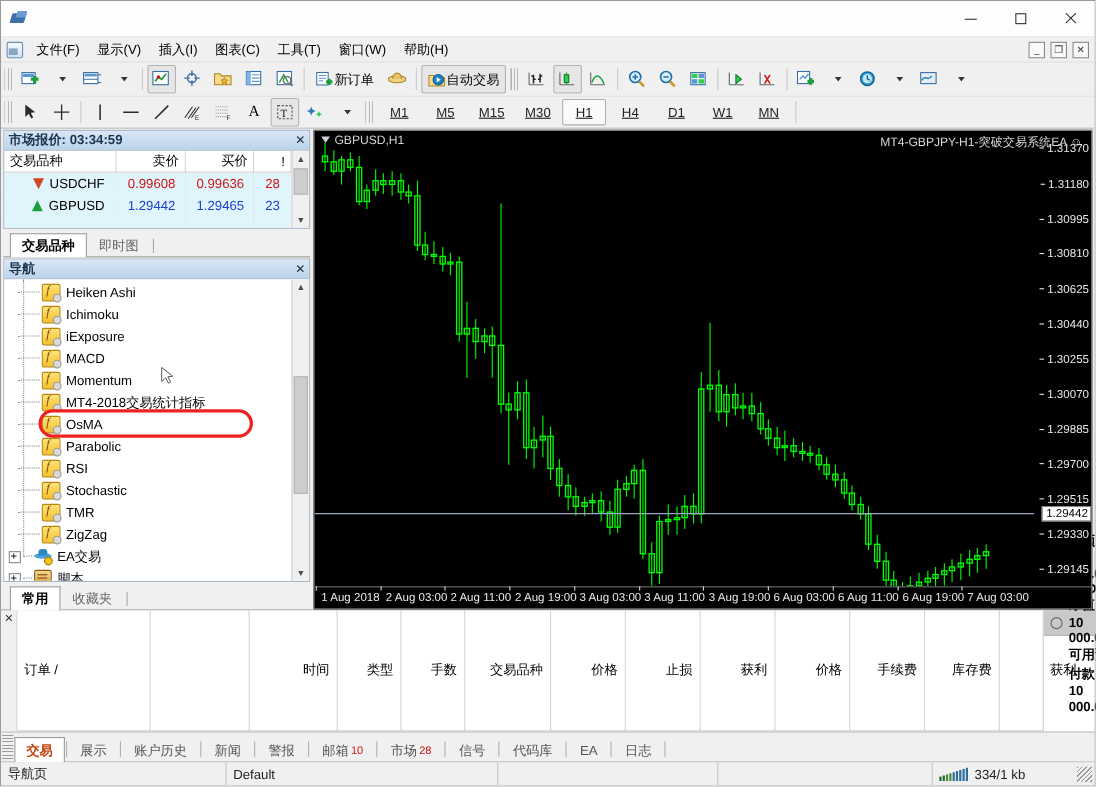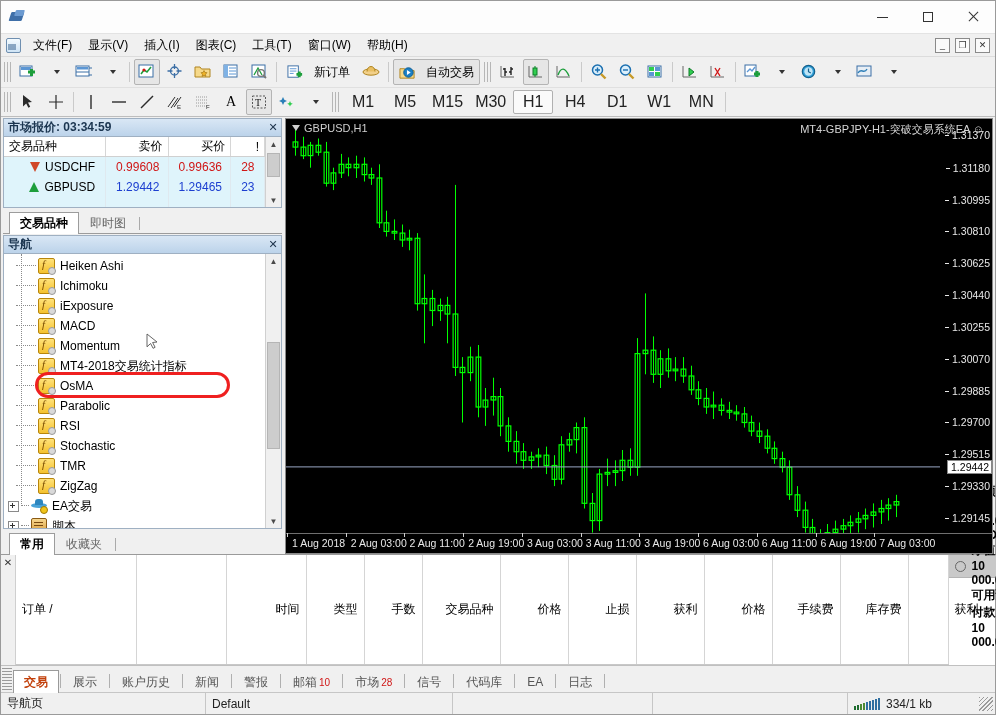--- a/index.html
+++ b/index.html
@@ -46,26 +46,26 @@
 
   
   .toolbar{height:30px;background:#f0f0f0;display:flex;align-items:center;flex:none;
            border-bottom:1px solid #e0e0e0;position:relative;}
   .toolbar.t2{height:28px;border-bottom:1px solid #bdbdbd;}
   .grip{width:7px;height:20px;margin:0 3px;flex:none;
         background:repeating-linear-gradient(to right,#b6b6b6 0 1px,transparent 1px 3px);}
   .tbtn{min-width:24px;height:24px;display:flex;align-items:center;justify-content:center;
         margin:0 1px;border:1px solid transparent;border-radius:2px;position:relative;flex:none;}
   .tbtn.on{border-color:#b4b4b4;background:#e6e6e6;}
-  .tbtn.wide{padding:0 5px;gap:10px;}
+  .tbtn.wide{padding:0 5px;gap:0;}
   .tsep{width:1px;height:20px;background:#cacaca;margin:0 3px;flex:none;}
   .caret{width:0;height:0;border-left:3px solid transparent;border-right:3px solid transparent;
          border-top:4px solid #333;margin-left:2px;}
   .tf{min-width:30px;height:22px;display:flex;align-items:center;justify-content:center;
-      font-size:16px;color:#222;margin:0 1px;border:1px solid transparent;border-radius:2px;padding:0 4px;}
+      font-size:12px;color:#222;margin:0 1px;border:1px solid transparent;border-radius:2px;padding:0 4px;text-decoration:underline;}
   .tf.sel{border-color:#b0b0b0;background:#fafafa;}
   .tlabel{font-size:12px;color:#000;white-space:nowrap;}
 
   
   .body{flex:1;display:flex;min-height:0;}
   .leftcol{width:283px;flex:none;display:flex;flex-direction:column;background:#f0f0f0;}
   .rightcol{flex:1;min-width:0;display:flex;flex-direction:column;background:#f0f0f0;padding:1px 2px 0 1px;}
 
   
   .panel{border:1px solid #9fb0c2;background:#fff;display:flex;flex-direction:column;margin:1px 2px;}

